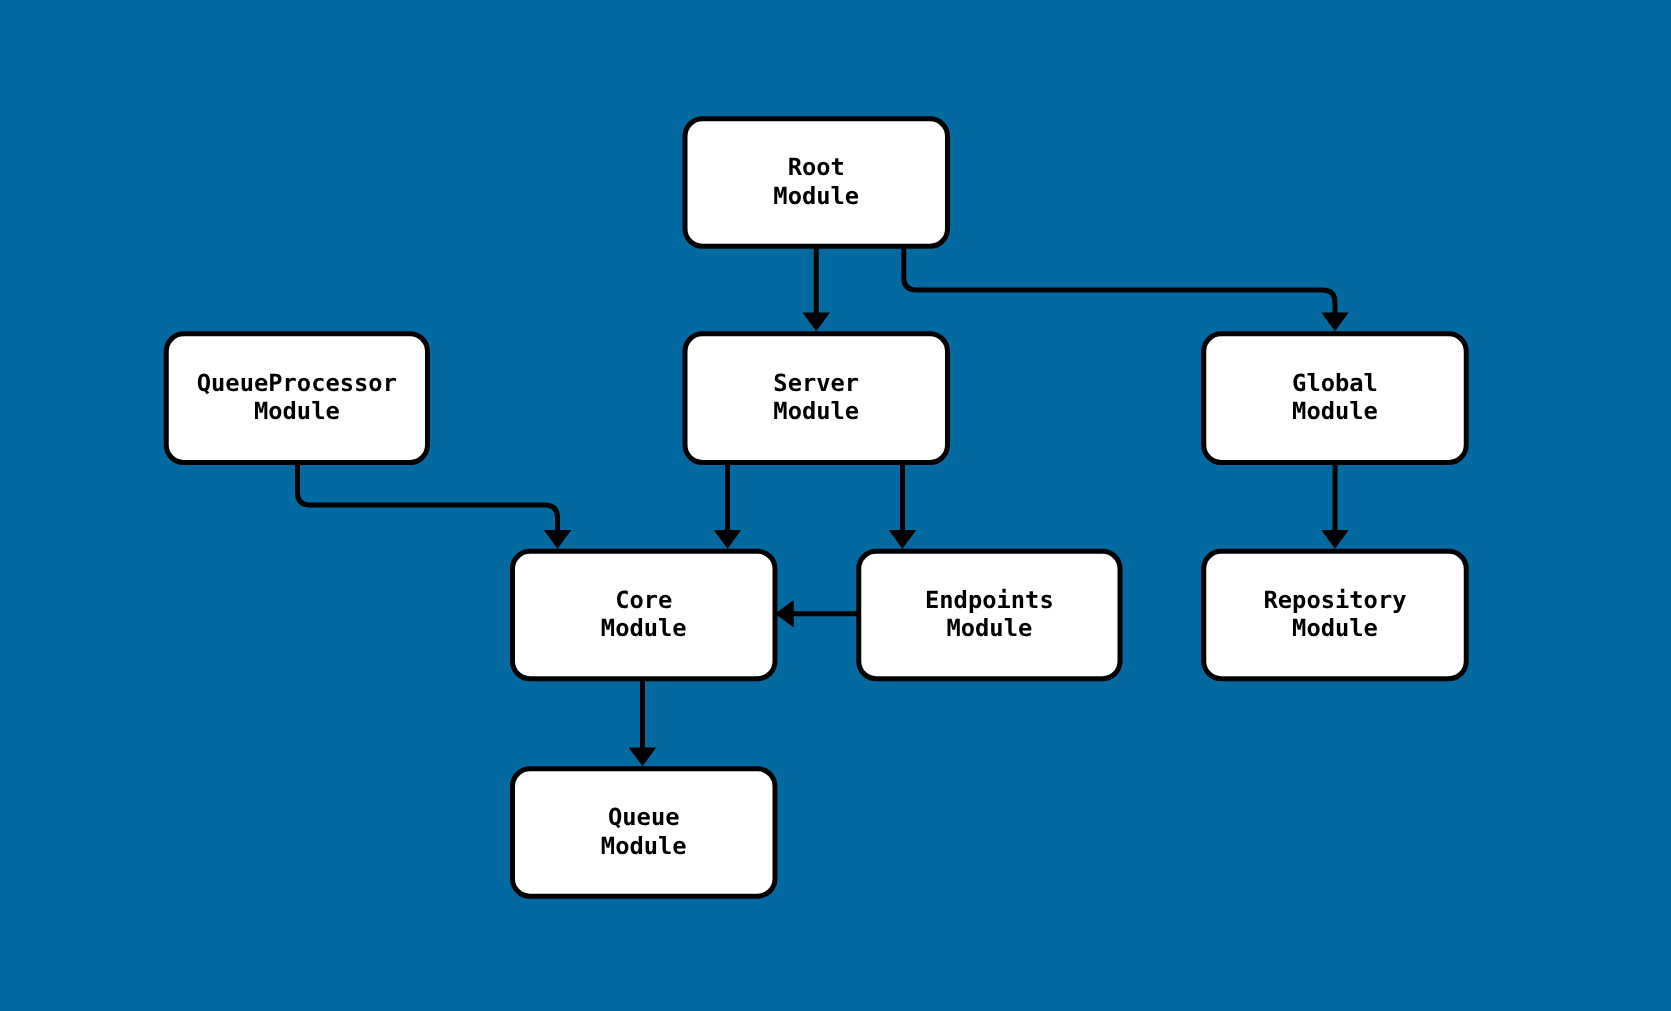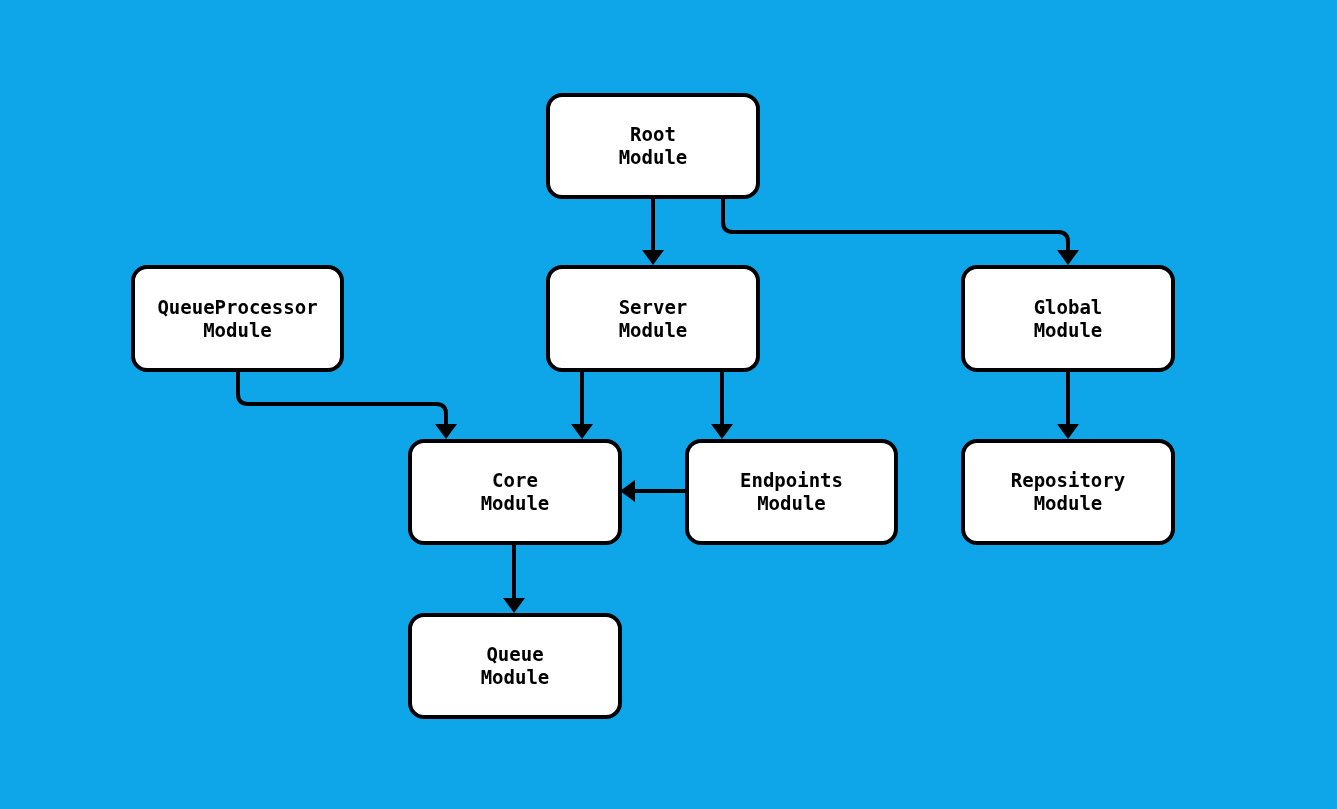--- a/index.html
+++ b/index.html
@@ -11,21 +11,21 @@
   body {
     width: 1337px;
     height: 809px;
     font-family: "DejaVu Sans Mono", "Liberation Mono", monospace;
     overflow: hidden;
   }
   #diagram-root {
     position: relative;
     width: 1337px;
     height: 809px;
-    background: #0ea5e9;
+    background: #0369a1;
   }
   #diagram-svg {
     position: absolute;
     top: 0;
     left: 0;
     width: 1337px;
     height: 809px;
     display: block;
   }
   .node-rect {

